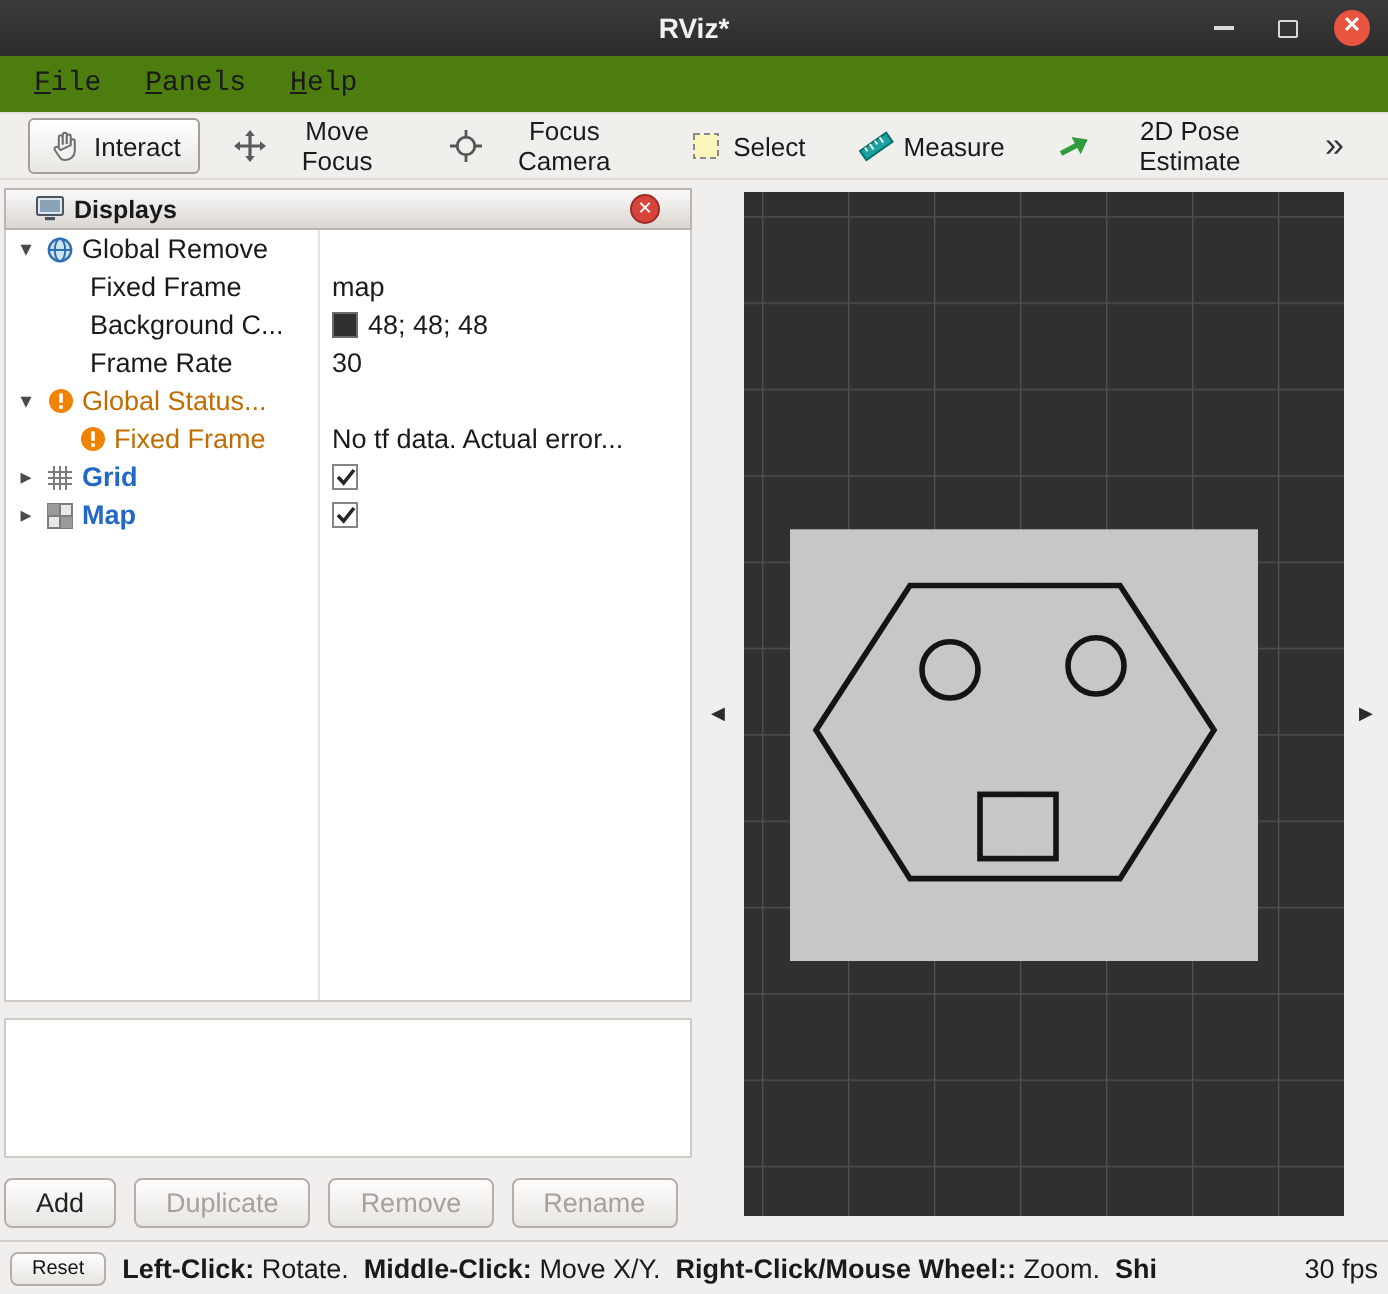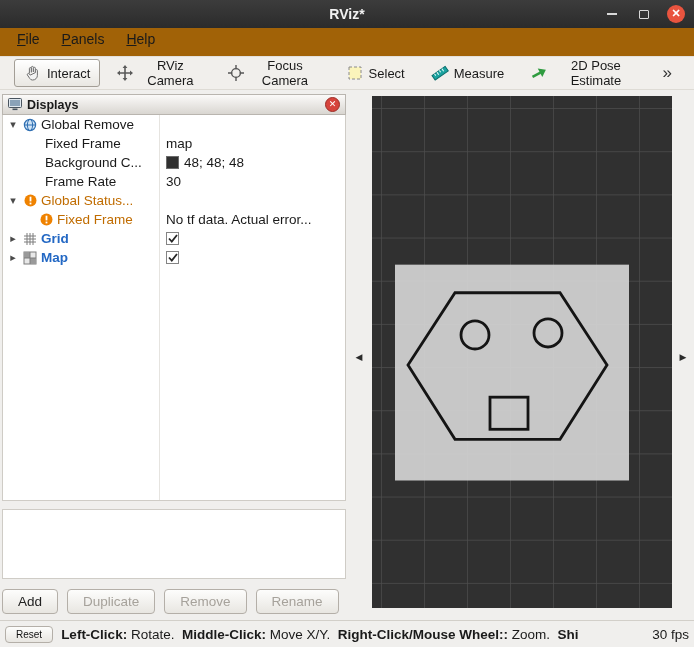--- a/index.html
+++ b/index.html
@@ -10,36 +10,36 @@
   
   .titlebar { position:relative; height:28px; flex:none; background:linear-gradient(#3c3c3c,#2b2b2b); display:flex; align-items:center; }
   .window-title { position:absolute; left:0; right:0; text-align:center; color:#f1f1f1; font-size:14px; font-weight:bold; }
   .window-controls { margin-left:auto; display:flex; align-items:center; gap:14px; padding-right:9px; z-index:2; }
   .winbtn { background:none; border:none; cursor:pointer; display:flex; align-items:center; justify-content:center; width:18px; height:18px; }
   .glyph-min { width:10px; height:0; border-bottom:2px solid #d8d8d8; display:block; }
   .glyph-max { width:10px; height:9px; border:1.5px solid #d8d8d8; display:block; border-radius:1px; }
   .close-circle { width:18px; height:18px; border-radius:50%; background:#e9543f; color:#fff; font-size:11px; line-height:17px; text-align:center; font-weight:bold; }
 
   
-  .menubar { height:28px; flex:none; display:flex; align-items:flex-start; padding-left:8px; gap:4px; background:#a16207; font-size:14px; }
+  .menubar { height:28px; flex:none; display:flex; align-items:center; padding-left:8px; gap:4px; background:#4d7c0f; font-size:14px;font-family:Liberation Mono, monospace; }
   .menu-item { padding:3px 9px; border-radius:3px; cursor:default; }
   .mn { text-decoration:underline; }
 
   
   .toolbar { height:34px; flex:none; display:flex; align-items:center; gap:6px; padding:0 14px; background:#f1efec; border-top:1px solid #e3e0db; border-bottom:1px solid #dedbd5; font-size:13px; }
   .tool { display:flex; align-items:center; gap:5px; padding:4px 9px; background:transparent; border:1px solid transparent; border-radius:3px; font-size:13px; font-family:inherit; color:#1a1a1a; }
   .tool.selected { background:linear-gradient(#ffffff,#e9e7e2); border:1px solid #a39e96; box-shadow:inset 0 1px 0 #fff; }
   .ticon { display:inline-flex; width:18px; height:18px; }
   .overflow-btn { margin-left:auto; background:none; border:none; font-size:17px; color:#333; padding:0 8px; }
 
   
   .main { flex:1; display:flex; padding-top:4px; min-height:0; }
 
   .displays-panel { width:344px; flex:none; margin:0 0 6px 2px; display:flex; flex-direction:column; min-height:0; }
-  .panel-header { height:21px; flex:none; display:flex; align-items:center; gap:5px; padding:0 5px; background:linear-gradient(#fbfaf9,#d9d6d1); border:1px solid #b9b5af; font-size:12.5px; font-weight:bold; }
+  .panel-header { height:21px; flex:none; display:flex; align-items:center; gap:5px; padding:0 15px; background:linear-gradient(#fbfaf9,#d9d6d1); border:1px solid #b9b5af; font-size:12.5px; font-weight:bold; }
   .panel-close { margin-left:auto; width:15px; height:15px; border-radius:50%; background:#d6443c; border:1px solid #9c2d27; color:#fff; font-size:9px; line-height:13px; text-align:center; font-weight:bold; cursor:pointer; }
 
   .tree { flex:1; border:1px solid #cfccc6; border-top:none; min-height:0; overflow:hidden;
           background:linear-gradient(#e6e4e0,#e6e4e0) no-repeat 156px 0 / 1px 100%, #ffffff; }
   .trow { height:19px; display:grid; grid-template-columns:156px 1fr; align-items:center; font-size:13.5px; }
   .tcell-label { display:flex; align-items:center; gap:4px; overflow:hidden; white-space:nowrap; height:100%; }
   .tcell-value { display:flex; align-items:center; gap:5px; padding-left:7px; overflow:hidden; white-space:nowrap; height:100%; }
   .lvl0 { padding-left:4px; }
   .lvl1 { padding-left:42px; }
   .lvl1i { padding-left:36px; }
@@ -110,21 +110,21 @@
           </svg>
         </span>
       <span class="tlabel">Interact</span>
     </button>
     <button class="tool">
       <span class="ticon">
           <svg width="18" height="18" viewBox="0 0 18 18" fill="#5a5a5a">
             <path d="M9 1 L11.4 4 H9.8 V8.2 H14 V6.6 L17 9 L14 11.4 V9.8 H9.8 V14 H11.4 L9 17 L6.6 14 H8.2 V9.8 H4 V11.4 L1 9 L4 6.6 V8.2 H8.2 V4 H6.6 Z"></path>
           </svg>
         </span>
-      <span class="tlabel">RViz Camera</span>
+      <span class="tlabel">Move Focus</span>
     </button>
     <button class="tool">
       <span class="ticon">
           <svg width="18" height="18" viewBox="0 0 18 18" fill="none" stroke="#565656" stroke-width="1.4">
             <circle cx="9" cy="9" r="4.4"></circle>
             <path d="M9 1 V5.2 M9 12.8 V17 M1 9 H5.2 M12.8 9 H17"></path>
           </svg>
         </span>
       <span class="tlabel">Focus Camera</span>
     </button>

